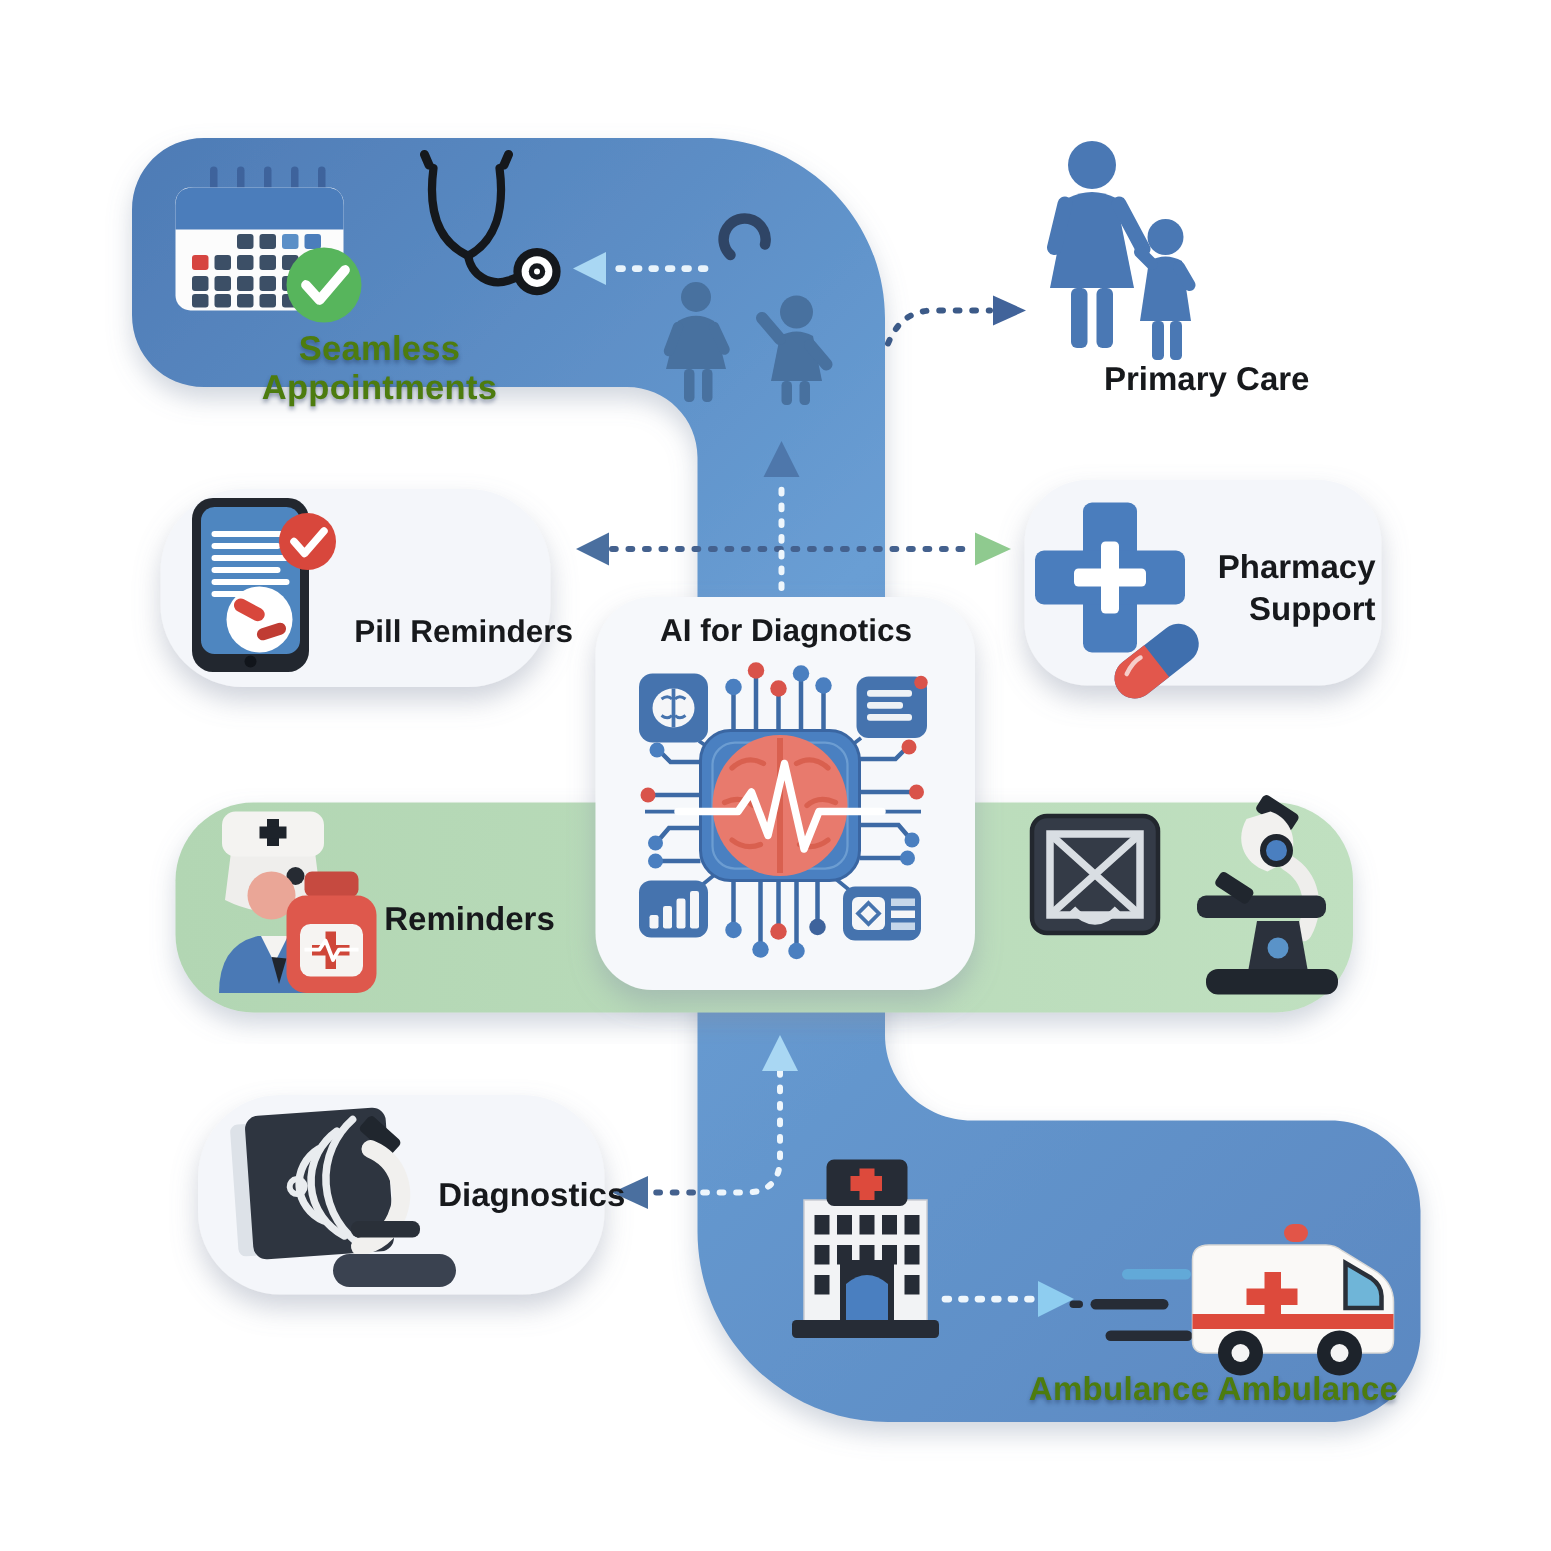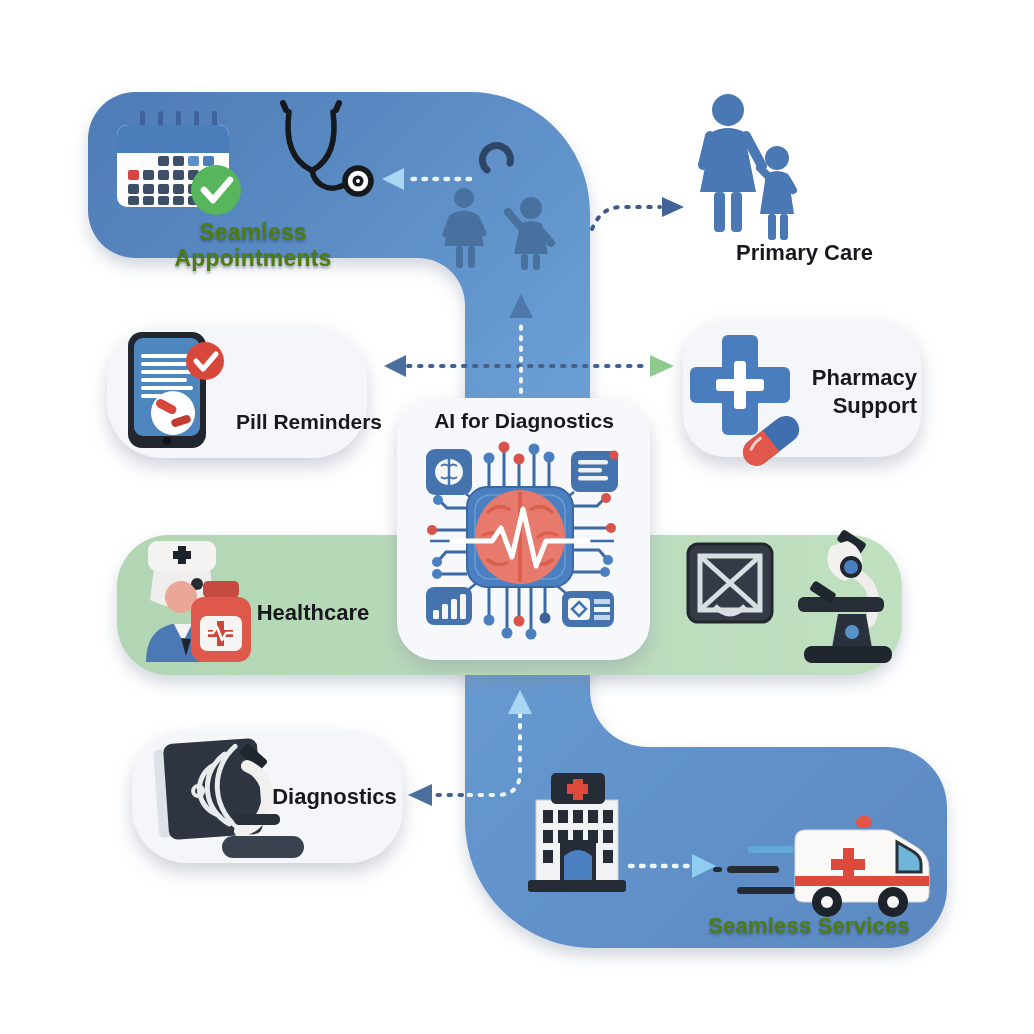--- a/index.html
+++ b/index.html
@@ -8,21 +8,21 @@
   #stage svg{position:absolute;left:0;top:0;}
   .label{position:absolute;font-weight:700;color:#17191c;line-height:1.15;text-align:right;}
   .label.center{text-align:center;}
   .label.white{color:#4d7c0f;text-shadow:0 2px 3px rgba(25,45,85,.45);letter-spacing:.2px;}
   .lbl-seamless{left:118px;top:219px;width:270px;font-size:23px;letter-spacing:-.3px;}
   .lbl-primary{left:690px;top:240px;width:145px;font-size:22px;margin-left:42px;}
   .lbl-pill{left:222px;top:388px;width:160px;font-size:21px;margin-top:22px;}
   .lbl-pharmacy{left:797px;top:364px;width:120px;font-size:22px;line-height:28px;}
   .lbl-ai{left:404px;top:409px;width:240px;font-size:21px;}
   .lbl-diagband{left:243px;top:600px;width:140px;font-size:22px;}
-  .lbl-diagcard{left:262px;top:784px;width:145px;font-size:22px;}
+  .lbl-diagcard{left:262px;top:784px;width:145px;font-size:22px;padding-left:20px;}
   .lbl-ambulance{left:678px;top:913px;width:262px;font-size:22px;}
 </style>
 </head>
 <body>
 
 <div id="stage">
 
 <svg width="1034" height="1034" viewBox="0 0 1034 1034">
   <defs>
     <linearGradient id="gBlue" x1="0" y1="0" x2="1" y2="1">
@@ -374,18 +374,18 @@
   <g>
     <path d="M 630,866 L 690,866" fill="none" stroke="#eef6fc" stroke-width="4.5" stroke-linecap="round" stroke-dasharray="2.5 8.5"></path>
     <path d="M 692,854 L 716,866 L 692,878 Z" fill="#8ecdf0"></path>
   </g>
 </svg>
 
 <div class="label white center lbl-seamless">Seamless Appointments</div>
 <div class="label center lbl-primary">Primary Care</div>
 <div class="label lbl-pill">Pill Reminders</div>
 <div class="label lbl-pharmacy">Pharmacy Support</div>
-<div class="label center lbl-ai">AI for Diagnostics</div>
-<div class="label center lbl-diagband">Healthcare</div>
+<div class="label center lbl-ai">AI for Diagnotics</div>
+<div class="label center lbl-diagband">Reminders</div>
 <div class="label center lbl-diagcard">Diagnostics</div>
-<div class="label white center lbl-ambulance">Seamless Services</div>
+<div class="label white center lbl-ambulance">Ambulance Ambulance</div>
 
 </div>
 
 </body></html>

